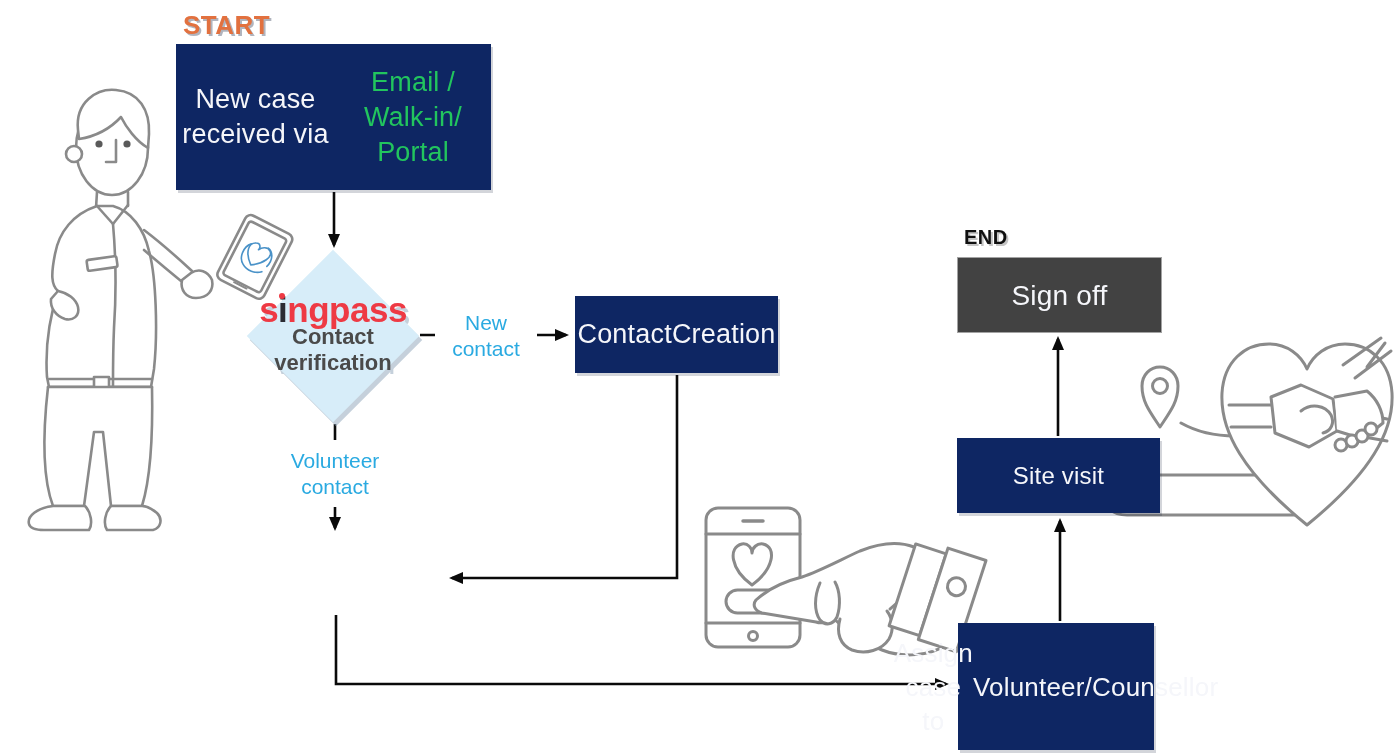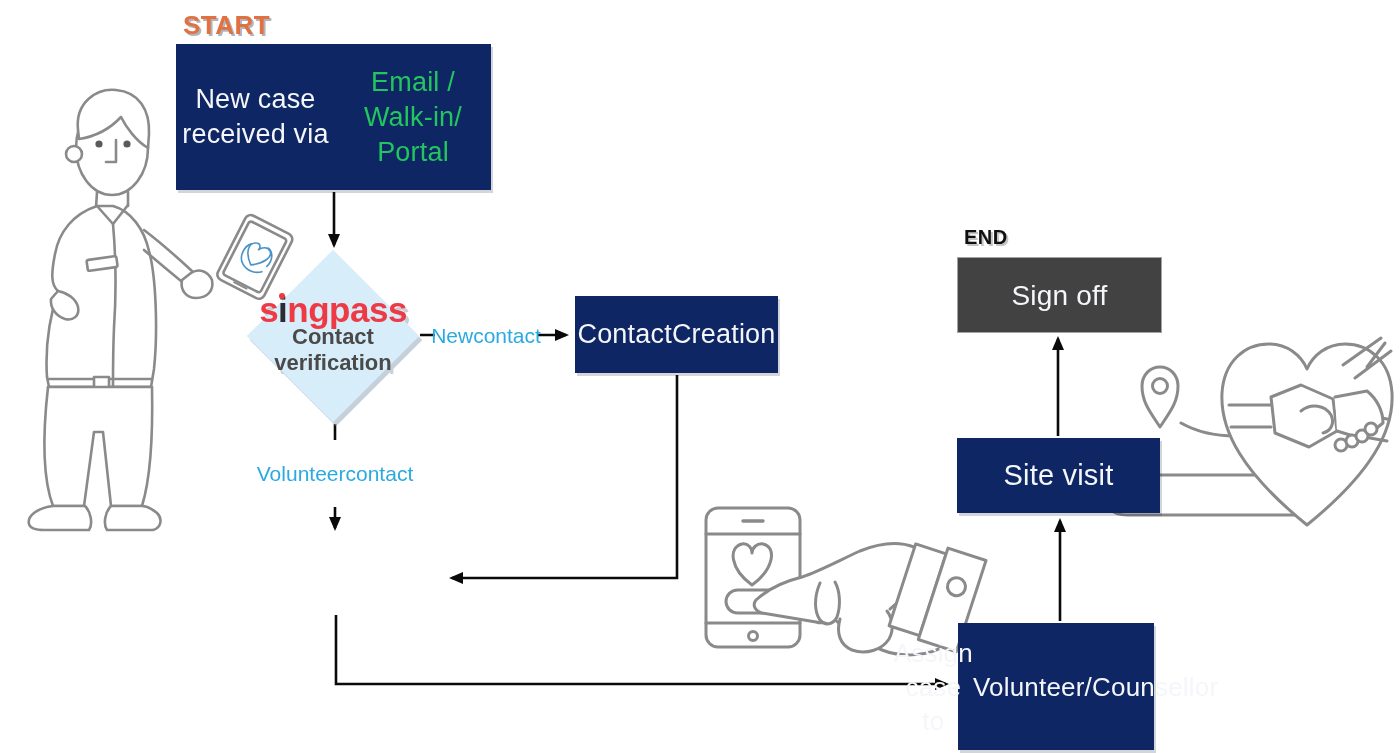--- a/index.html
+++ b/index.html
@@ -7,21 +7,21 @@
           font-family:"Liberation Sans","DejaVu Sans",sans-serif;}
   .illus{position:absolute;z-index:0;}
   #arrows{position:absolute;left:0;top:0;z-index:2;}
   
   .navy-box{position:absolute;z-index:4;background:#0e2663;color:#f5f6fa;
             display:flex;flex-direction:row;align-items:center;justify-content:center;
             text-align:center;box-shadow:2px 3px 0 rgba(10,20,50,.18);}
   .navy-box .ln{line-height:35px;font-size:27px;letter-spacing:.2px;}
   .amber{color:#22c55e;text-align:center;}
   .white-label{position:absolute;z-index:3;background:#ffffff;color:#2aaae1;
-               display:flex;align-items:center;justify-content:center;
+               display:flex;flex-direction:column;align-items:center;justify-content:center;
                text-align:center;font-size:21px;line-height:26px;}
   .start-lbl{position:absolute;left:183px;top:10px;z-index:5;font-size:26px;font-weight:700;
              color:#e2713f;letter-spacing:.5px;text-shadow:2px 2px 0 rgba(30,40,70,.35);}
   .end-lbl{position:absolute;left:964px;top:212px;z-index:5;font-size:20px;font-weight:700;
            color:#101010;letter-spacing:.5px;text-shadow:2px 2px 0 rgba(90,90,90,.35);margin-top:14px;}
   
   #diamond-wrap{position:absolute;left:247px;top:250px;width:172px;height:172px;z-index:3;
                 filter:drop-shadow(3px 4px 0 rgba(150,170,190,.55));}
   #diamond-shape{position:absolute;left:25px;top:25px;width:122px;height:122px;
                  background:#d7edf9;transform:rotate(45deg);}
@@ -174,20 +174,20 @@
   </div>
 
 
   <div class="navy-box" id="assign-case" style="left:958px;top:623px;width:196px;height:127px">
     <div class="ln">Assign case to</div>
     <div class="ln">Volunteer/</div>
     <div class="ln">Counsellor</div>
   </div>
 
   <div class="navy-box" style="left:957px;top:438px;width:203px;height:75px">
-    <div class="ln" style="font-size:29px">Site visit</div>
+    <div class="ln" style="font-size:24px">Site visit</div>
   </div>
 
   <div class="navy-box" id="sign-off" style="left:957px;top:257px;width:203px;height:74px">
     <div class="ln" style="font-size:28px">Sign off</div>
   </div>
 
 </div>
 
 </body></html>

